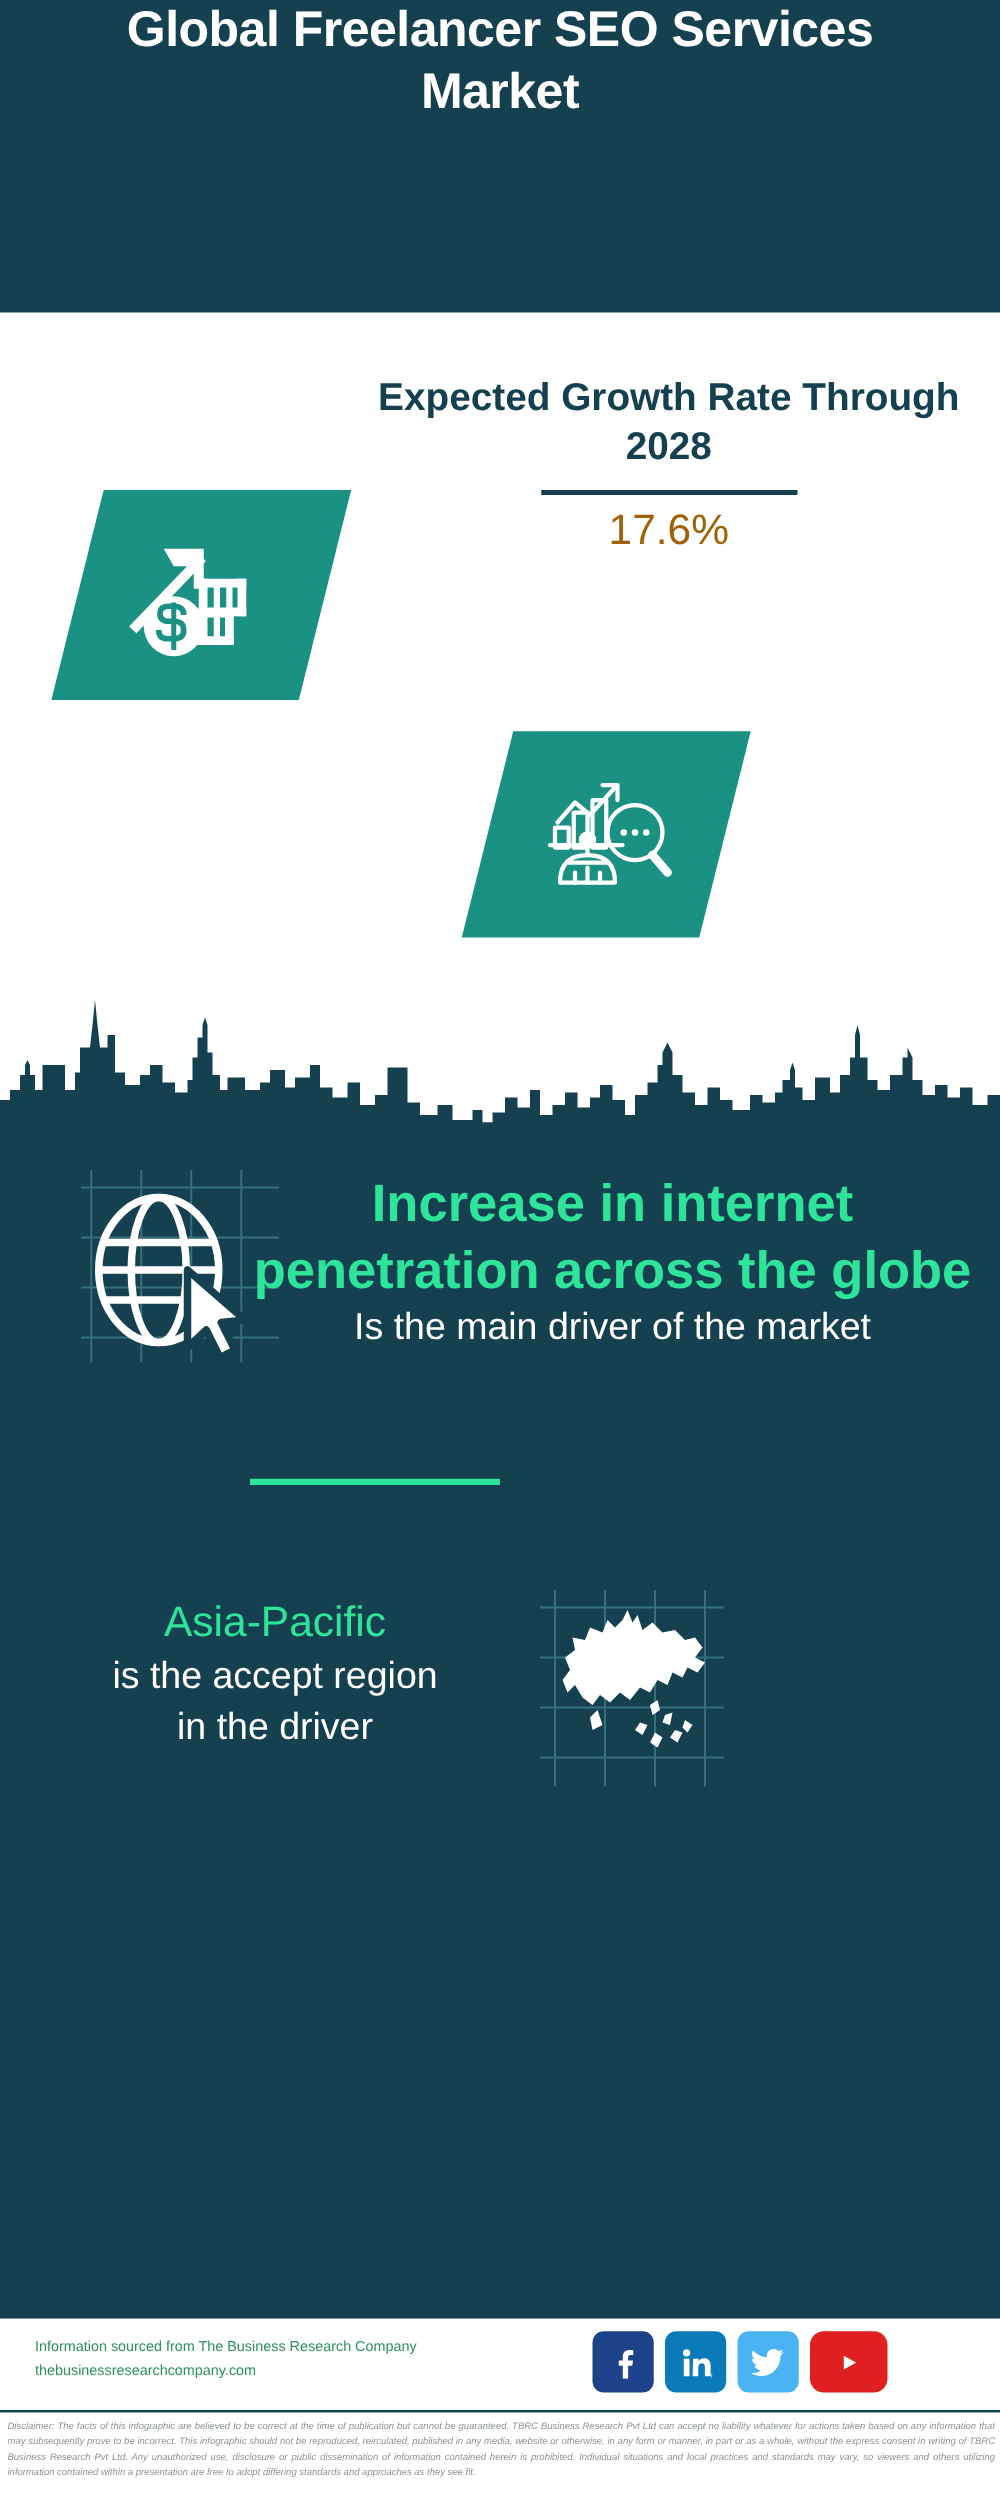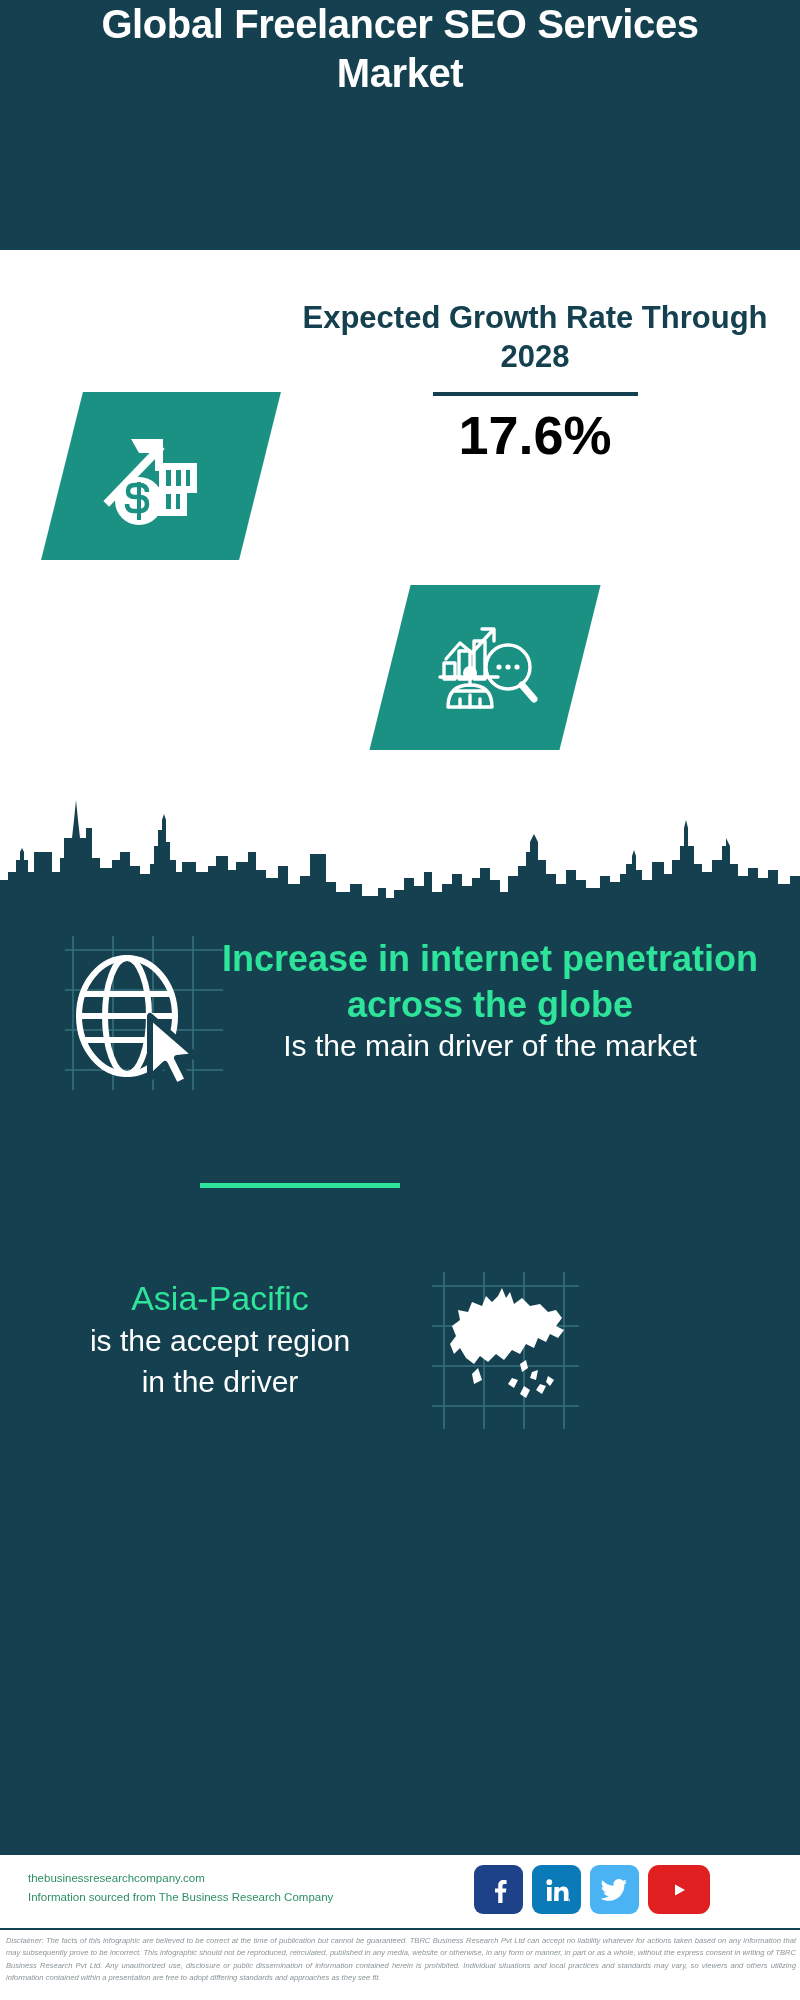--- a/index.html
+++ b/index.html
@@ -37,21 +37,21 @@
   .stat1-text {
     position:absolute; left:300px; top:48px; width:470px; text-align:center;
   }
   .stat-label {
     color:#14404f; font-size:31px; font-weight:bold; line-height:1.26;
   }
   .divider-dark {
     height:4px; background:#14404f; width:205px; margin:16px auto 10px auto;
   }
   .stat-value-teal {
-    color:#000000; font-size:54px; font-weight:bold; line-height:1.1;
+    color:#a16207; font-size:34px; font-weight:normal; line-height:1.1;
   }
 
   
   .stat2 { position:absolute; left:0; top:555px; width:800px; height:240px; }
   .stat2-text {
     position:absolute; left:30px; top:12px; width:370px; text-align:center;
   }
   .divider-dark2 { height:4px; background:#14404f; width:200px; margin:16px auto 10px auto; }
   .para-right {
     position:absolute; left:390px; top:30px; width:190px; height:165px;
@@ -68,21 +68,21 @@
 
   
   .dark-section {
     position:absolute; left:0; top:898px; width:800px; height:957px;
     background:#14404f;
   }
 
   .driver-row { position:absolute; left:0; top:20px; width:800px; height:310px; }
   .globe-wrap { position:absolute; left:55px; top:10px; width:175px; height:170px; }
   .driver-text { position:absolute; left:200px; top:18px; width:580px; text-align:center; }
-  .highlight-green { color:#2ee49a; font-size:36px; font-weight:bold; line-height:1.27; }
+  .highlight-green { color:#2ee49a; font-size:42px; font-weight:bold; line-height:1.27; }
   .white-text { color:#ffffff; font-size:30px; line-height:1.28; }
   .divider-green {
     height:5px; background:#2ee49a; width:200px;
     position:absolute; left:200px; top:265px;
   }
 
   .region-row { position:absolute; left:0; top:370px; width:800px; height:230px; }
   .region-text { position:absolute; left:20px; top:10px; width:400px; text-align:center; }
   .region-title { color:#2ee49a; font-size:34px; font-weight:normal; line-height:1.2; }
   .region-sub { color:#ffffff; font-size:30px; line-height:1.3; margin-top:2px; }
@@ -233,22 +233,22 @@
           <path fill="#ffffff" d="M44 106 L50 100 L54 112 L46 116 Z"></path>
         </svg>
       </div>
     </div>
 
   </div>
 
   <div class="footer">
     <div class="footer-top">
       <div class="source-text">
+        <div>Information sourced from The Business Research Company</div>
         <div>thebusinessresearchcompany.com</div>
-        <div>Information sourced from The Business Research Company</div>
       </div>
       <div class="socials">
         <a class="social-icon" style="background:#1d4289;">
           <svg width="26" height="26" viewBox="0 0 26 26">
             <path fill="#ffffff" d="M16.5 26 V15.5 h3.3 l0.6-4.1 h-3.9 V8.9 c0-1.2 0.3-2 2-2 h2.1 V3.2 C20.2 3.1 18.9 3 17.4 3 c-3.1 0-5.2 1.9-5.2 5.4 v3 H9 v4.1 h3.2 V26 Z"></path>
           </svg>
         </a>
         <a class="social-icon" style="background:#0a7bb8;">
           <svg width="26" height="26" viewBox="0 0 26 26">
             <rect x="3" y="10" width="4.6" height="14" fill="#ffffff"></rect>

